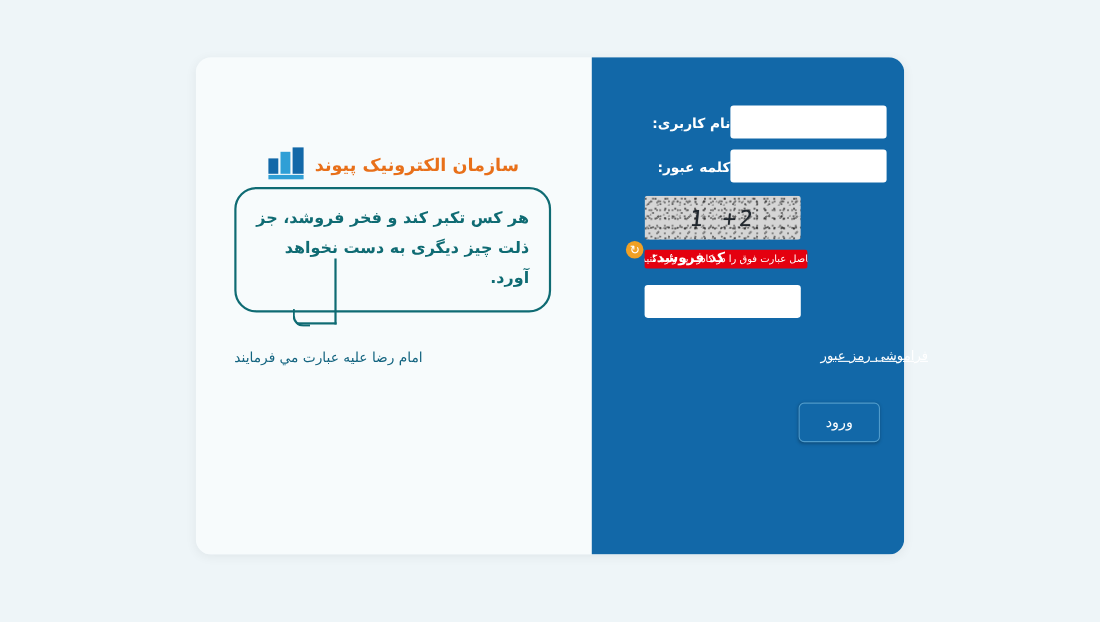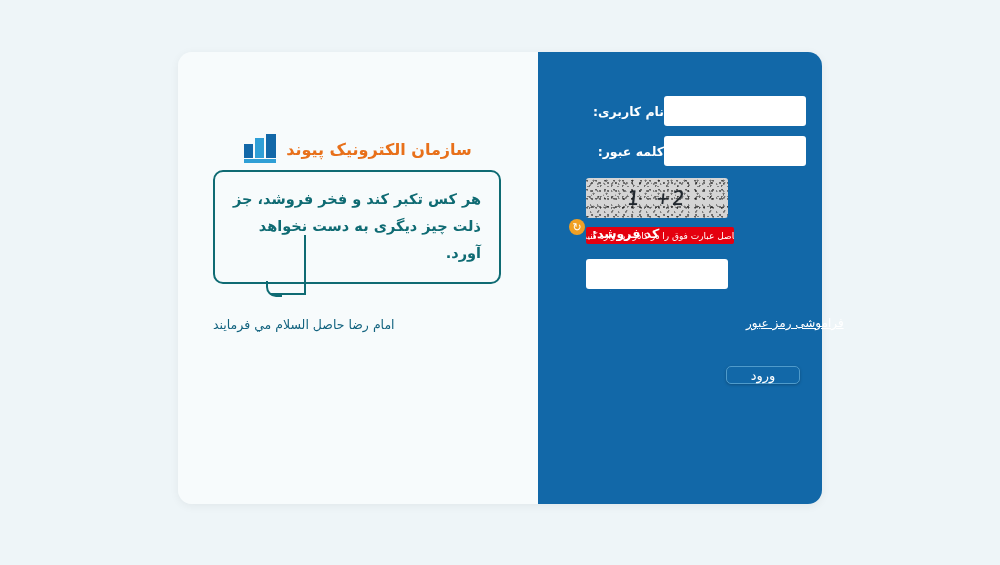--- a/index.html
+++ b/index.html
@@ -81,21 +81,21 @@
   .bm3 { left: 22px; top: 0px;  width: 10px; height: 24px; }
   .bm4 { left: 0px;  top: 25px; width: 32px; height: 4px;  background: #2f9fd6 !important; }
   
   .quote-box {
     position: absolute;
     left: 35px;
     top: 118px;
     width: 288px;
     min-height: 66px;
     border: 2px solid #0f6b73;
-    border-radius: 10px;
+    border-radius: 20px;
     box-sizing: border-box;
     padding: 14px 18px 16px 18px;
   }
   .quote-text {
     color: #0f6b73;
     font-size: 14.5px;
     line-height: 1.85;
     text-align: right;
     direction: rtl;
     font-weight: bold;
@@ -255,21 +255,21 @@
     font-size: 12px;
     text-decoration: underline;
     direction: rtl;
     cursor: pointer;
   }
   .login-button {
     position: absolute;
     left: 726px;
     top: 366px;
     width: 74px;
-    height: 18px;
+    height: 36px;
     border-radius: 5px;
     background: #1268a8;
     border: 1px solid #4f9bcb;
     color: #ffffff;
     font-size: 13px;
     font-family: "DejaVu Sans", "Liberation Sans", sans-serif;
     cursor: pointer;
     box-shadow: 0 1px 3px rgba(0,0,0,0.25);
   }
 </style>
@@ -293,21 +293,21 @@
 
       <div class="quote-box">
         <div class="quote-text">هر کس تکبر کند و فخر فروشد، جز ذلت چیز دیگری به دست نخواهد آورد.</div>
       </div>
       <div class="quote-tail">
         <span class="v"></span>
         <span class="c"></span>
         <span class="h"></span>
       </div>
 
-      <div class="quote-attrib">امام رضا حاصل السلام مي فرمايند</div>
+      <div class="quote-attrib">امام رضا عليه عبارت مي فرمايند</div>
 
     </div>
 
     <div class="login-panel"></div>
   </div>
 
   <div class="form-row" id="row-password">
     <input class="text-input" type="password" value="" placeholder="" style="">
     <span class="field-label">کلمه عبور:</span>
   </div>

